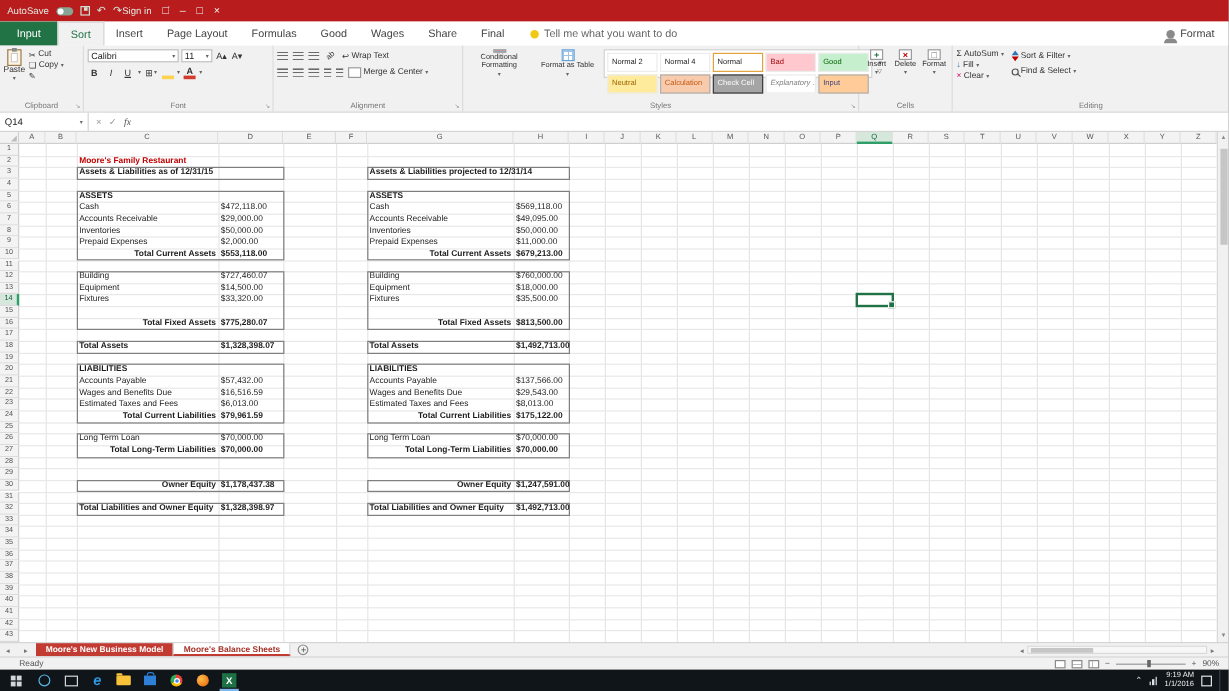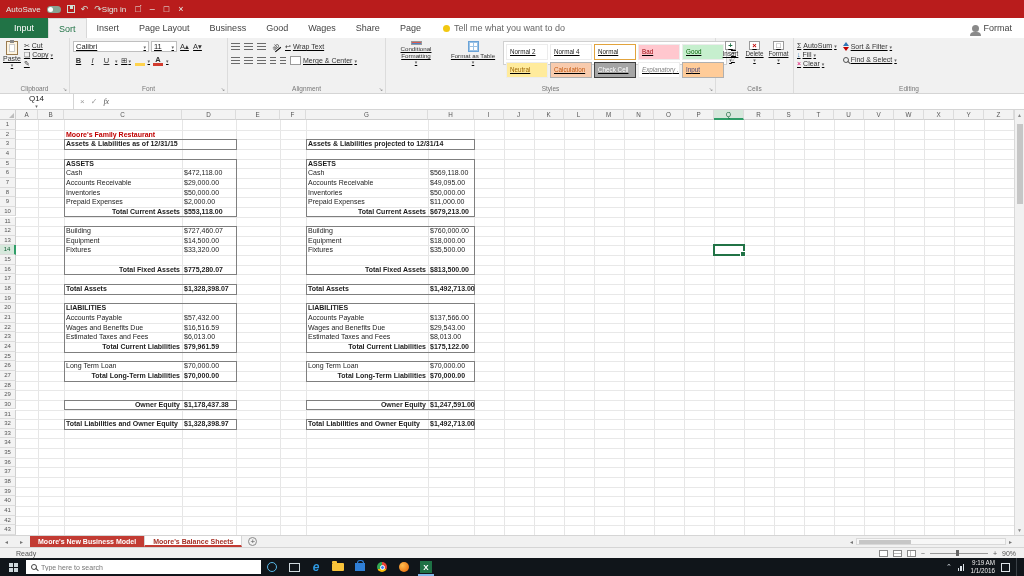--- a/index.html
+++ b/index.html
@@ -24,21 +24,21 @@
   .rtab.file { background:#217346; color:#fff; padding:0 14px; }
   .rtab.active { color:#217346; background:#f1f1f1; border:1px solid #d8d8d8; border-bottom:none; }
   .tellme { display:flex; align-items:center; gap:4px; color:#666; margin-left:12px; white-space:nowrap; }
   .i-bulb { width:7px; height:7px; border-radius:50%; background:#f2c811; }
   .share { margin-left:auto; display:flex; align-items:center; gap:4px; padding-right:12px; color:#444; }
   .i-person { width:7px; height:7px; border-radius:50%; background:#8a8a8a; position:relative; }
   .i-person::after { content:""; position:absolute; top:7px; left:-2px; width:11px; height:4px; border-radius:5px 5px 0 0; background:#8a8a8a; }
 
   
   .ribbon { position:absolute; top:38px; left:0; right:0; height:56px; background:#f1f1f1; border-bottom:1px solid #d5d5d5; display:flex; }
-  .rgroup { position:relative; height:100%; border-right:1px solid #dcdcdc; padding:3px 3px 28px;text-decoration:underline; }
+  .rgroup { position:relative; height:100%; border-right:1px solid #dcdcdc; padding:3px 3px 28px; }
   .rg-label { position:absolute; bottom:1px; left:0; right:0; text-align:center; font-size:6.5px; color:#777; white-space:nowrap; }
   .launcher { position:absolute; bottom:1px; right:2px; font-size:5px; color:#888; }
   .btncol { display:flex; flex-direction:column; align-items:center; font-size:7px; color:#333; }
   .small-row { display:flex; align-items:center; gap:2px; font-size:7px; color:#333; height:9px; white-space:nowrap; }
   .carat { font-size:5px; color:#666; }
   .combo { background:#fff; border:1px solid #bfbfbf; height:11px; font-size:7.5px; padding:0 2px; display:flex; justify-content:space-between; align-items:center; color:#222; white-space:nowrap; }
   .iconbtn { min-width:11px; height:11px; display:flex; align-items:center; justify-content:center; font-size:7.5px; color:#333; gap:1px; }
   .i-lines { width:9px; height:7px; background:repeating-linear-gradient(to bottom,#6b6b6b 0 1px,transparent 1px 3px); }
   .i-clip { width:12px; height:14px; border:1px solid #9a7b4f; background:#fdf3df; position:relative; }
   .i-clip::before { content:""; position:absolute; top:-2px; left:3px; width:4px; height:3px; background:#8a8a8a; }
@@ -60,21 +60,21 @@
   .s-input { background:#ffcc99; color:#3f3f76; border:1px solid #b0b0b0; }
   .gal-arrows { display:flex; flex-direction:column; justify-content:space-between; font-size:5px; color:#666; padding:3px 1px; }
   .mini-grid { display:inline-block; width:11px; height:9px; border:1px solid #9a9a9a; background:#fff; font-size:7.5px; line-height:7px; text-align:center; font-weight:bold; }
   .i-mag { display:inline-block; width:6px; height:6px; border:1px solid #555; border-radius:50%; position:relative; }
   .i-mag::after { content:""; position:absolute; width:4px; height:1px; background:#555; transform:rotate(45deg); right:-3px; bottom:-1px; }
   .tri-up { width:0; height:0; border-left:3px solid transparent; border-right:3px solid transparent; border-bottom:4px solid #2e75b6; }
   .tri-down { width:0; height:0; border-left:3px solid transparent; border-right:3px solid transparent; border-top:4px solid #c00000; }
 
   
   .formulabar { position:absolute; top:94px; left:0; right:0; height:16px; background:#fff; border-bottom:1px solid #d5d5d5; display:flex; align-items:stretch; font-size:8px; }
-  .namebox { width:74px; border-right:1px solid #d5d5d5; display:flex; align-items:center; justify-content:space-between; padding:0 4px; color:#222;flex-direction:column; }
+  .namebox { width:74px; border-right:1px solid #d5d5d5; display:flex; align-items:center; justify-content:space-between; padding:0 4px; color:#222; }
   .fxicons { display:flex; align-items:center; gap:6px; color:#9a9a9a; padding:0 6px; }
   .fxicons .fx { font-style:italic; font-family:"Liberation Serif", serif; color:#555; }
   .fb-input { flex:1; }
 
   
   .sheetarea { position:absolute; top:110px; left:0; width:1014px; height:425px; background:#fff; overflow:hidden; }
   .corner { position:absolute; top:0; left:0; width:16px; height:10px; background:#f3f3f3; border-right:1px solid #cfcfcf; border-bottom:1px solid #cfcfcf; }
   .corner::after { content:""; position:absolute; right:1px; bottom:1px; border-left:5px solid transparent; border-bottom:5px solid #bdbdbd; }
   .chdr { position:absolute; top:0; height:10px; background:#f3f3f3; border-right:1px solid #dcdcdc; border-bottom:1px solid #cfcfcf; font-size:6.3px; line-height:9px; text-align:center; color:#555; }
   .chdr.hl { background:#d6e8dc; color:#0d5c33; border-bottom:2px solid #2f9e68; }
@@ -164,25 +164,25 @@
       <span class="winbtn">□</span>
       <span class="winbtn">×</span>
     </div>
   </div>
 
   <div class="tabrow">
     <span class="rtab file">Input</span>
     <span class="rtab active">Sort</span>
     <span class="rtab">Insert</span>
     <span class="rtab">Page Layout</span>
-    <span class="rtab">Business</span>
+    <span class="rtab">Formulas</span>
     <span class="rtab">Good</span>
     <span class="rtab">Wages</span>
     <span class="rtab">Share</span>
-    <span class="rtab">Page</span>
+    <span class="rtab">Final</span>
     <span class="tellme">
       <span class="i-bulb"></span>
       <span>Tell me what you want to do</span>
     </span>
     <span class="share">
       <span class="i-person"></span>
       <span>Format</span>
     </span>
   </div>
 
@@ -645,24 +645,20 @@
 
   <div class="taskbar">
     <span class="start">
         <span class="i-win">
           <span></span>
           <span></span>
           <span></span>
           <span></span>
         </span>
       </span>
-    <span class="tsearch">
-      <span class="i-mag"></span>
-      <input type="text" placeholder="Type here to search" style="">
-    </span>
     <span class="tico">
         <span class="cortana"></span>
       </span>
     <span class="tico">
         <span class="taskview"></span>
       </span>
     <span class="tico">
         <span class="edge">e</span>
       </span>
     <span class="tico">

